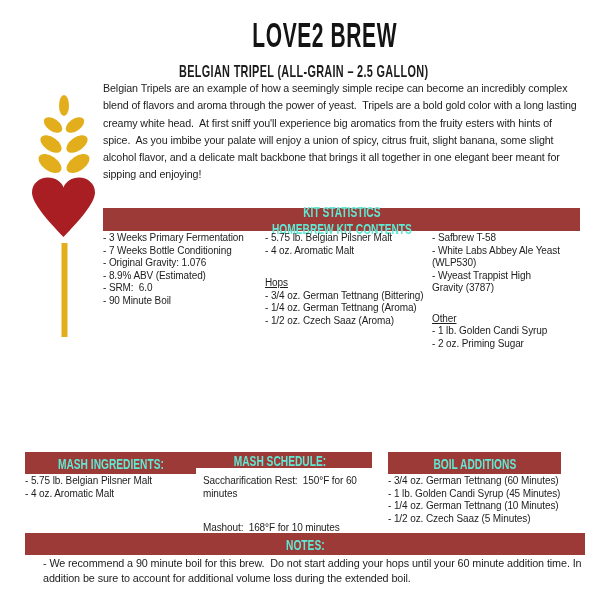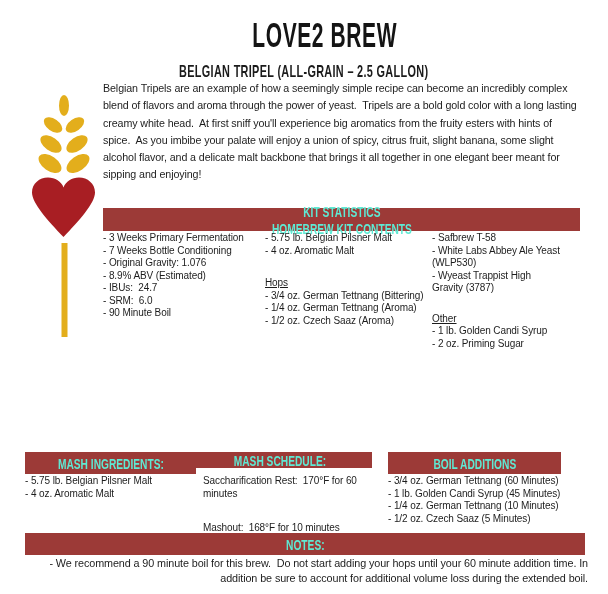--- a/index.html
+++ b/index.html
@@ -30,22 +30,22 @@
   .gap-hops{margin-top:20px;}
   .gap-other{margin-top:18px;}
   .bar-mi{left:25px;top:452px;width:171px;height:22px;}
   .bar-ms{left:188px;top:452px;width:184px;height:16px;}
   .bar-ba{left:388px;top:452px;width:173px;height:22px;}
   .col-mi{left:25px;top:475px;width:162px;}
   .col-ms{left:203px;top:475px;width:175px;}
   .col-ba{left:388px;top:475px;width:205px;}
   .gap-mashout{margin-top:22px;}
   .bar-notes{left:25px;top:533px;width:560px;height:22px;}
-  .notes-text{left:25px;top:556px;width:563px;font-size:10.8px;line-height:15px;
-              letter-spacing:-0.1px;white-space:pre-wrap;text-align:right;}
+  .notes-text{left:43px;top:556px;width:563px;font-size:10.8px;line-height:15px;
+              letter-spacing:-0.1px;white-space:pre-wrap;}
   .logo{left:22px;top:93px;width:86px;height:292px;}
 </style>
 </head>
 <body>
 
 <div>
 
   <div class="abs title-wrap center">
     <span class="cond title">LOVE2 BREW</span>
   </div>
@@ -77,21 +77,20 @@
     <div class="cell c2">
       <span class="cond">HOMEBREW KIT CONTENTS</span>
     </div>
   </div>
 
   <div class="abs col-stats">
     <div class="txt">- 3 Weeks Primary Fermentation</div>
     <div class="txt">- 7 Weeks Bottle Conditioning</div>
     <div class="txt">- Original Gravity: 1.076</div>
     <div class="txt">- 8.9% ABV (Estimated)</div>
-    <div class="txt">- IBUs:  24.7</div>
     <div class="txt">- SRM:  6.0</div>
     <div class="txt">- 90 Minute Boil</div>
   </div>
 
   <div class="abs col-malts">
     <div class="txt">- 5.75 lb. Belgian Pilsner Malt</div>
     <div class="txt">- 4 oz. Aromatic Malt</div>
     <div class="txt subhead gap-hops">Hops</div>
     <div class="txt">- 3/4 oz. German Tettnang (Bittering)</div>
     <div class="txt">- 1/4 oz. German Tettnang (Aroma)</div>
@@ -116,21 +115,21 @@
   <div class="abs bar bar-ba">
     <span class="cond">BOIL ADDITIONS</span>
   </div>
 
   <div class="abs col-mi">
     <div class="txt">- 5.75 lb. Belgian Pilsner Malt</div>
     <div class="txt">- 4 oz. Aromatic Malt</div>
   </div>
 
   <div class="abs col-ms">
-    <div class="txt">Saccharification Rest:  170°F for 60 minutes</div>
+    <div class="txt">Saccharification Rest:  150°F for 60 minutes</div>
     <div class="txt gap-mashout">Mashout:  168°F for 10 minutes</div>
   </div>
 
   <div class="abs col-ba">
     <div class="txt">- 3/4 oz. German Tettnang (60 Minutes)</div>
     <div class="txt">- 1 lb. Golden Candi Syrup (45 Minutes)</div>
     <div class="txt">- 1/4 oz. German Tettnang (10 Minutes)</div>
     <div class="txt">- 1/2 oz. Czech Saaz (5 Minutes)</div>
   </div>
 

